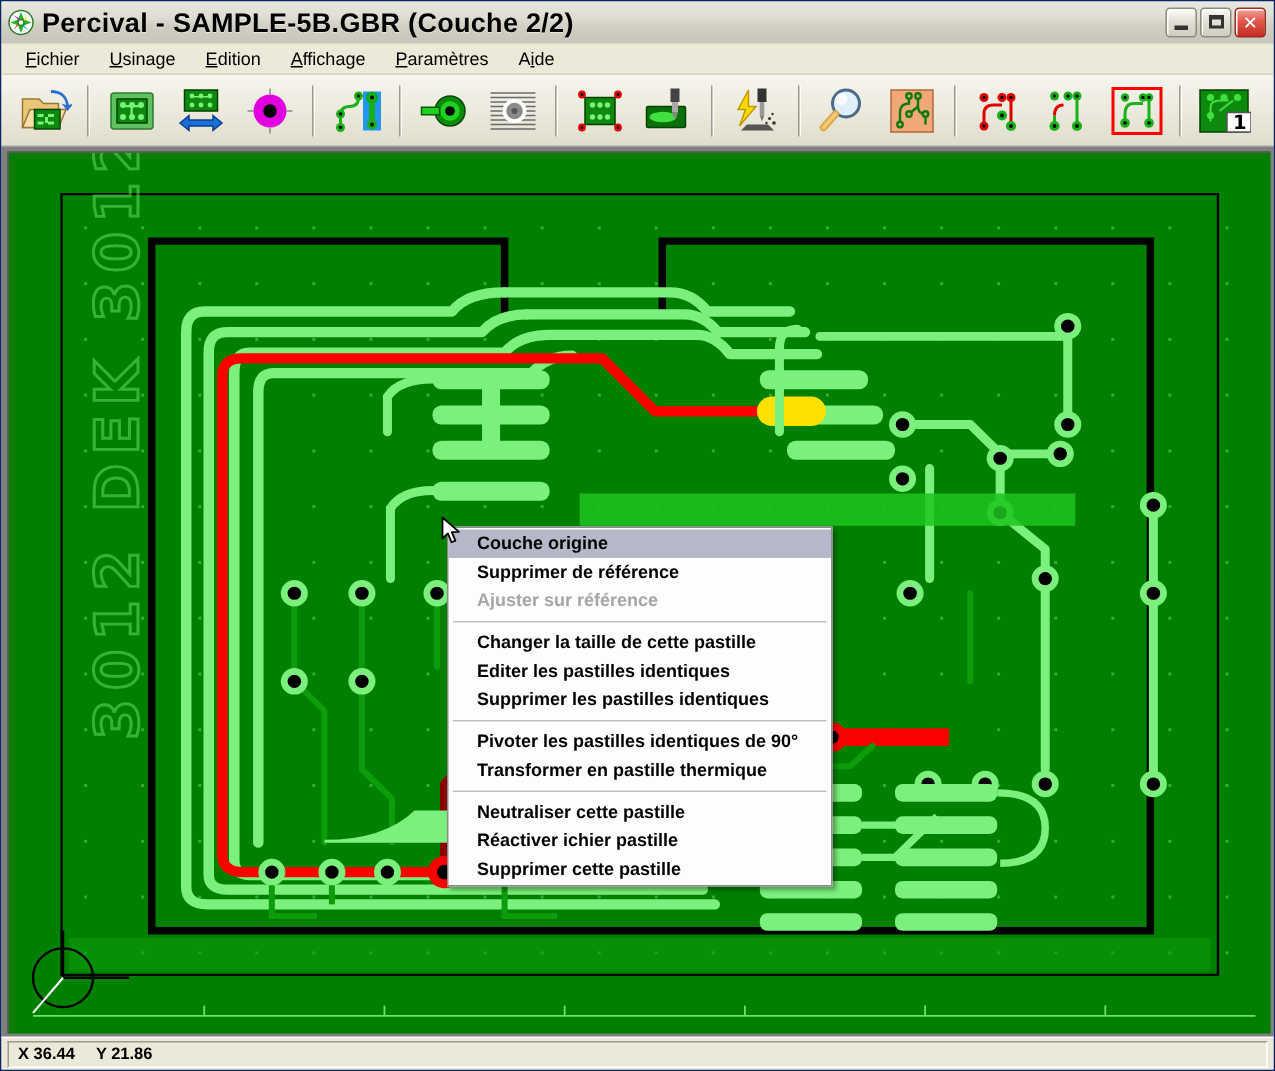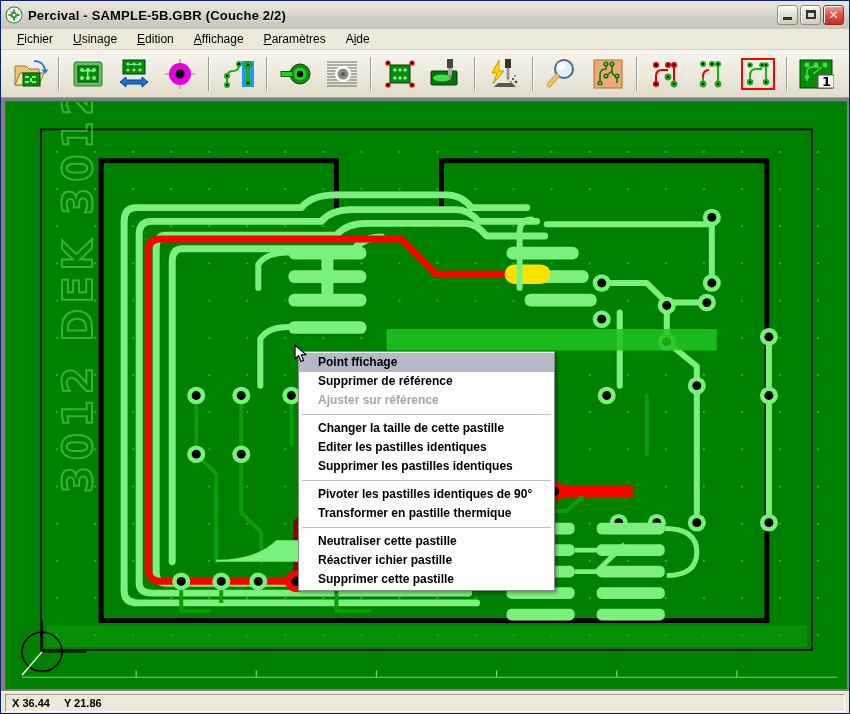--- a/index.html
+++ b/index.html
@@ -27,21 +27,21 @@
     position:relative;
   }
   #titlebar.xp {
     background:linear-gradient(to bottom,#e8e8e0 0%,#dedcd2 40%,#d0cec2 60%,#c8c6ba 100%);
   }
   .title-icon {
     width:18px; height:18px; margin-right:5px; flex:0 0 18px;
     position:relative;
   }
   .title-text {
-    font-weight:bold; font-size:13px; color:#000;
+    font-weight:bold; font-size:18px; color:#000;
     white-space:nowrap; letter-spacing:0.2px;
     text-shadow:0 1px 0 rgba(255,255,255,.5);
   }
   .title-btns { margin-left:auto; display:flex; gap:2px; padding-right:3px; }
   .tbtn {
     width:21px; height:20px; border:1px solid #8c8c7c;
     background:linear-gradient(to bottom,#fbfbf8,#e3e1d6 45%,#cfccbe);
     border-radius:3px; position:relative;
     box-shadow:inset 1px 1px 0 #fff;
   }
@@ -1004,21 +1004,21 @@
           <line x1="250" y1="581" x2="250" y2="588"></line>
           <line x1="370" y1="581" x2="370" y2="588"></line>
           <line x1="490" y1="581" x2="490" y2="588"></line>
           <line x1="610" y1="581" x2="610" y2="588"></line>
           <line x1="730" y1="581" x2="730" y2="588"></line>
         </g>
       </svg>
     </div>
 
     <div id="ctxmenu">
-      <div class="ctx-item sel">Point ffichage</div>
+      <div class="ctx-item sel">Couche origine</div>
       <div class="ctx-item">Supprimer de référence</div>
       <div class="ctx-item disabled">Ajuster sur référence</div>
       <div class="ctx-sep"></div>
       <div class="ctx-item">Changer la taille de cette pastille</div>
       <div class="ctx-item">Editer les pastilles identiques</div>
       <div class="ctx-item">Supprimer les pastilles identiques</div>
       <div class="ctx-sep"></div>
       <div class="ctx-item">Pivoter les pastilles identiques de 90°</div>
       <div class="ctx-item">Transformer en pastille thermique</div>
       <div class="ctx-sep"></div>

